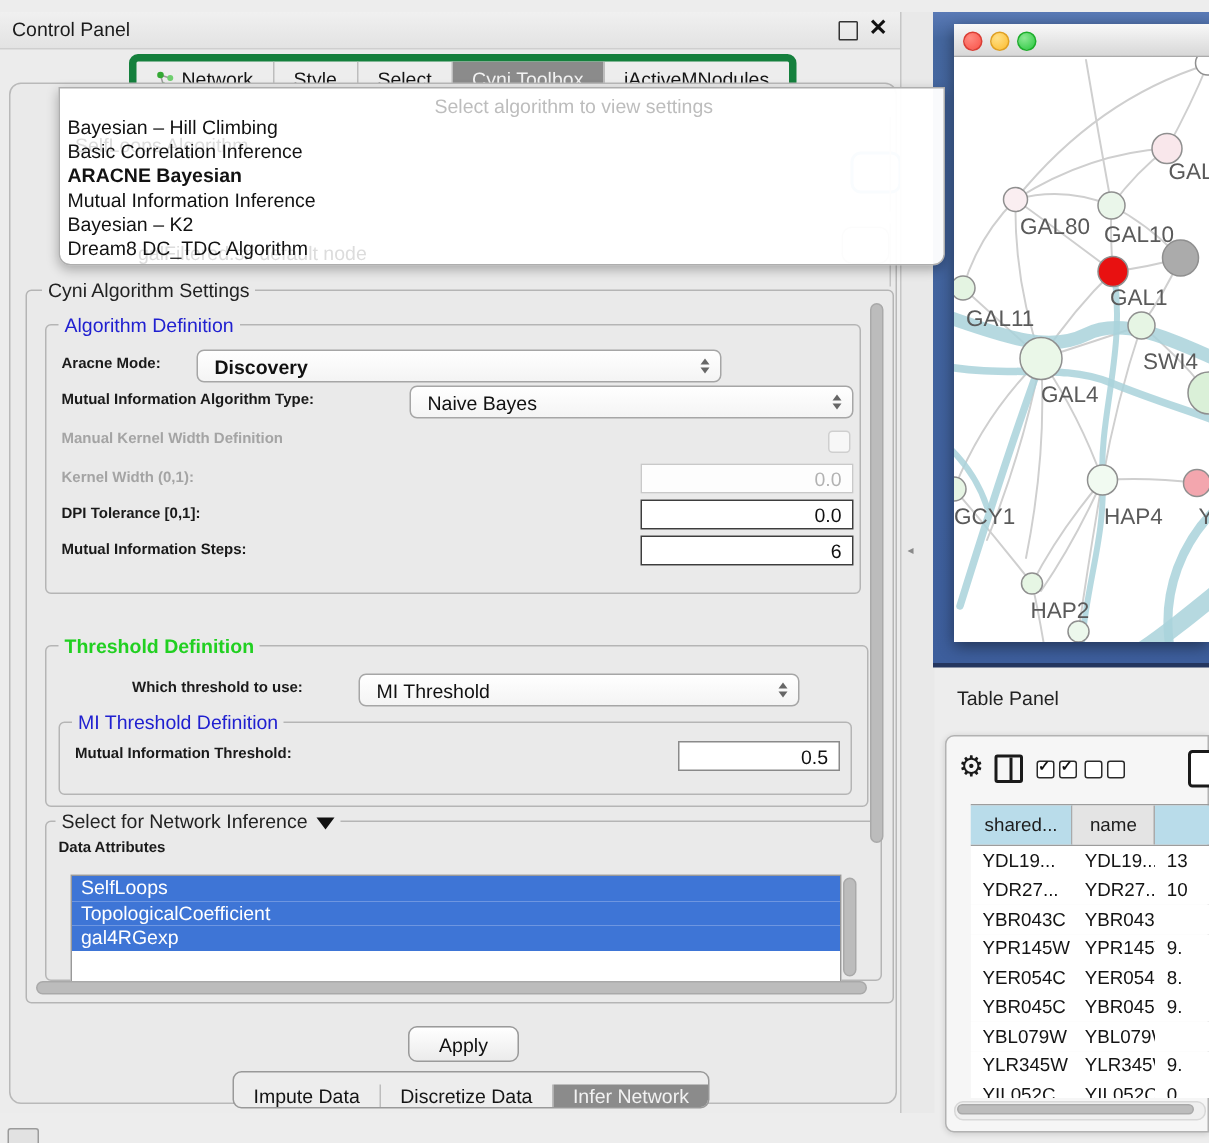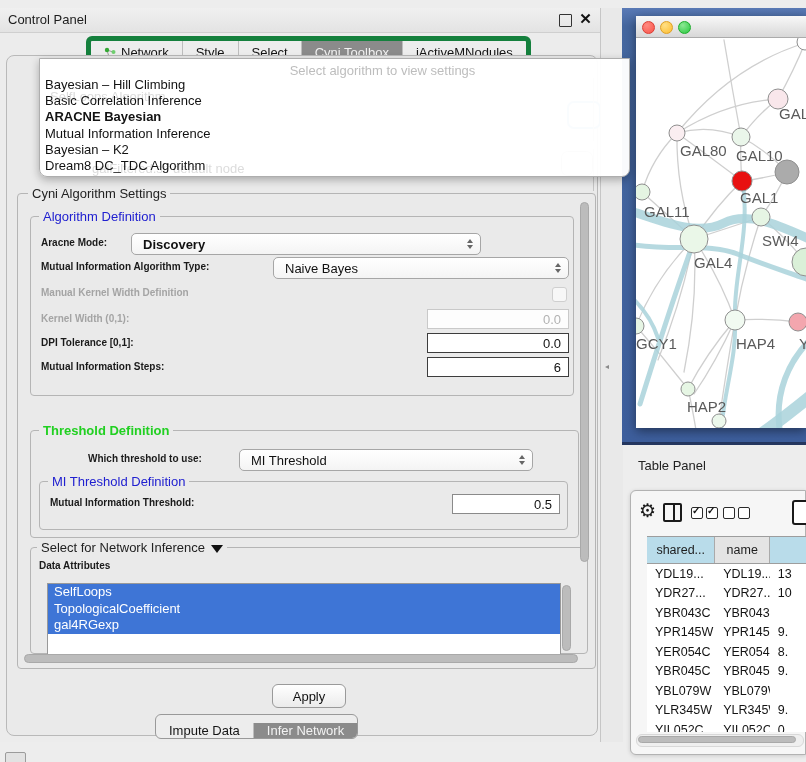--- a/index.html
+++ b/index.html
@@ -214,20 +214,23 @@
       </div>
 
       <div class="sb-thumb" style="left:562px;top:8px;width:9px;height:360px;"></div>
       <div class="sb-thumb" style="left:6px;top:460px;width:554px;height:9px;"></div>
     </div>
 
     <div class="abs" id="apply-btn">Apply</div>
     <div class="abs" id="bottom-tabstrip">
         <div class="tab">
           <span>Impute Data</span>
+        </div>
+        <div class="tab">
+          <span>Discretize Data</span>
         </div>
         <div class="tab sel">
           <span>Infer Network</span>
         </div>
       </div>
   </div>
 </div>
 
 <div class="abs" id="gap-strip"></div>
 <div class="abs" id="resize-arrow">◂</div>

